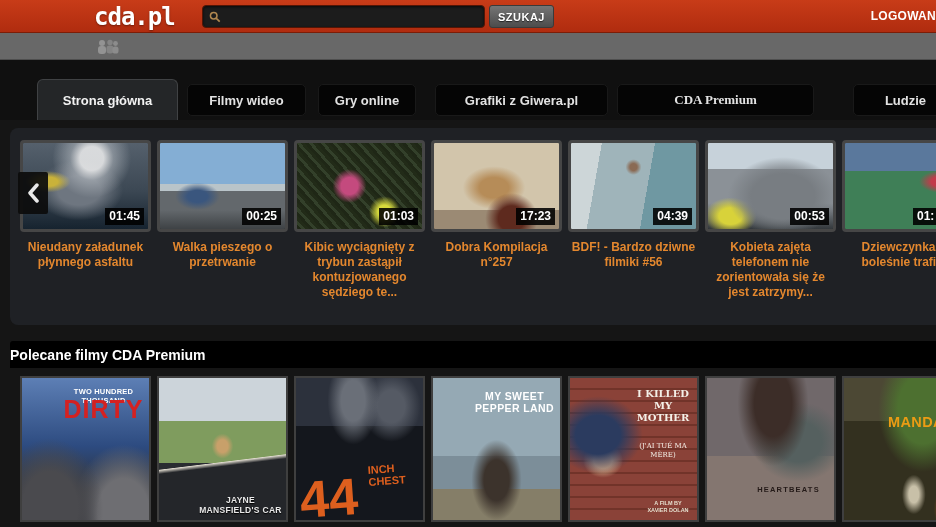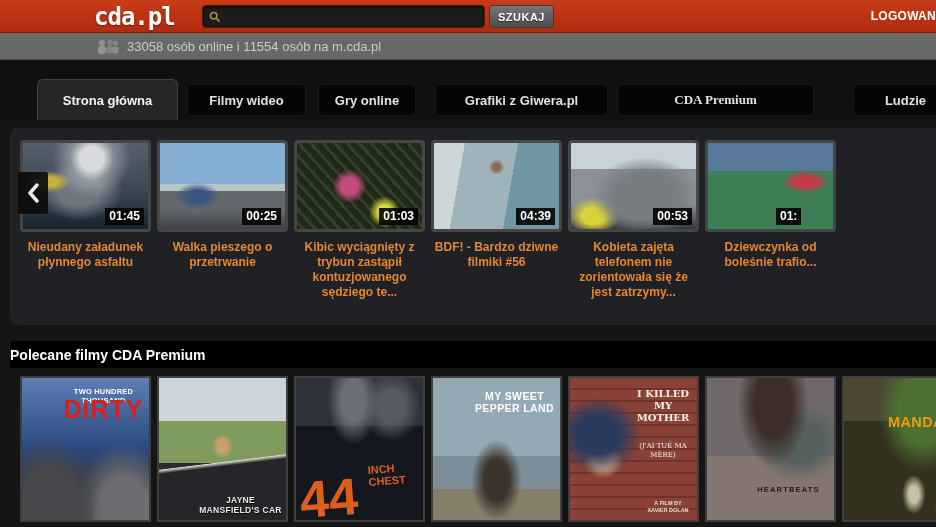--- a/index.html
+++ b/index.html
@@ -229,21 +229,20 @@
 
 <div class="onlinebar">
   <svg class="ppl" viewBox="0 0 24 15">
     <circle cx="7" cy="4" r="3" fill="#939393"></circle>
     <rect x="3" y="7" width="8" height="8" rx="3" fill="#939393"></rect>
     <circle cx="15" cy="3.5" r="2.7" fill="#848484"></circle>
     <rect x="11.5" y="6.5" width="7" height="8" rx="3" fill="#848484"></rect>
     <circle cx="20.5" cy="4.5" r="2.4" fill="#8c8c8c"></circle>
     <rect x="17.5" y="7.5" width="6" height="7" rx="2.6" fill="#8c8c8c"></rect>
   </svg>
-  <span class="online-text">33058 osób online i 11554 osób na m.cda.pl</span>
 </div>
 
 <div class="nav">
   <div class="tabs">
     <div class="tab active t1">Strona główna</div>
     <div class="tab t2">Filmy wideo</div>
     <div class="tab t3">Gry online</div>
     <div class="tab t4">Grafiki z Giwera.pl</div>
     <div class="tab t5">CDA Premium</div>
     <div class="tab t6">Ludzie</div>
@@ -275,20 +274,27 @@
     </div>
 
     <div class="vcard">
       <div class="thumb">
         <div class="art a3"></div>
         <span class="dur">01:03</span>
       </div>
       <div class="vtitle">Kibic wyciągnięty z trybun zastąpił kontuzjowanego sędziego te...</div>
     </div>
 
+    <div class="vcard">
+      <div class="thumb">
+        <div class="art a4"></div>
+        <span class="dur">17:23</span>
+      </div>
+      <div class="vtitle">Dobra Kompilacja n°257</div>
+    </div>
 
     <div class="vcard">
       <div class="thumb">
         <div class="art a5"></div>
         <span class="dur">04:39</span>
       </div>
       <div class="vtitle">BDF! - Bardzo dziwne filmiki #56</div>
     </div>
 
     <div class="vcard">

